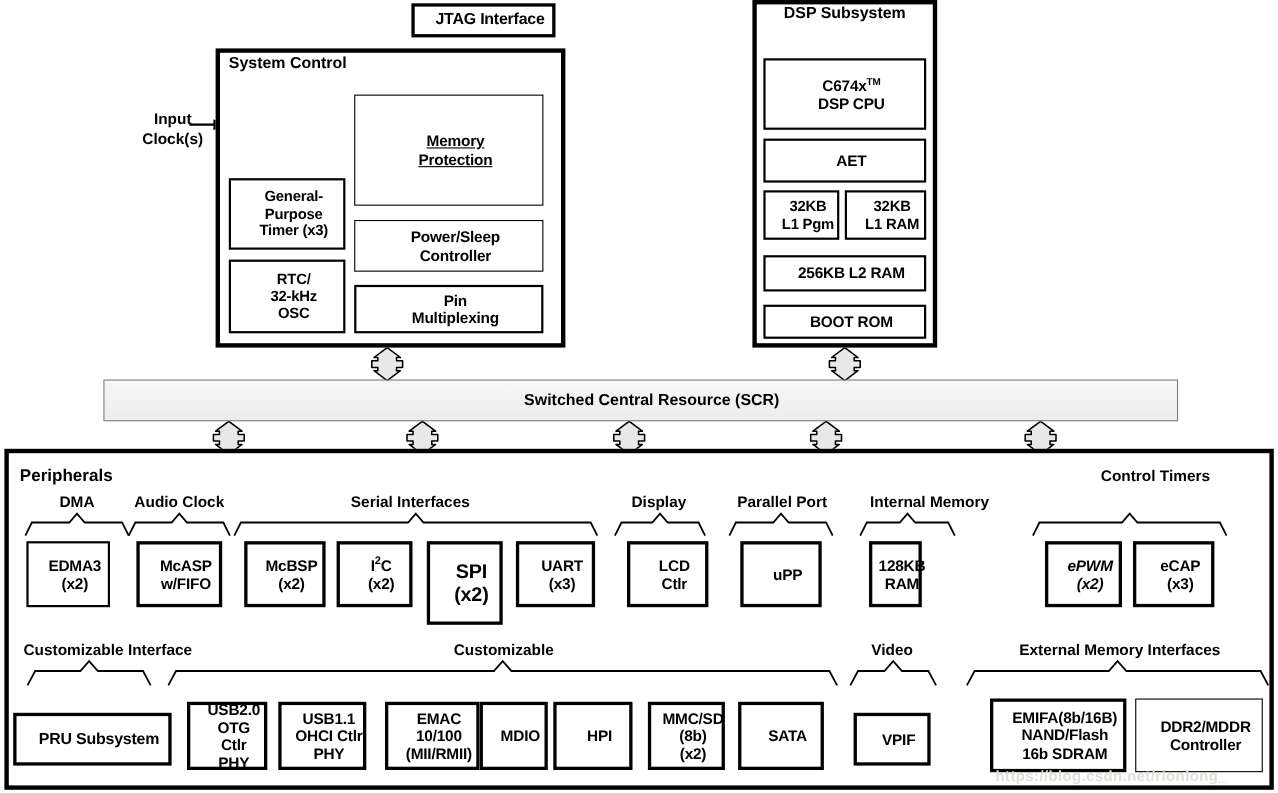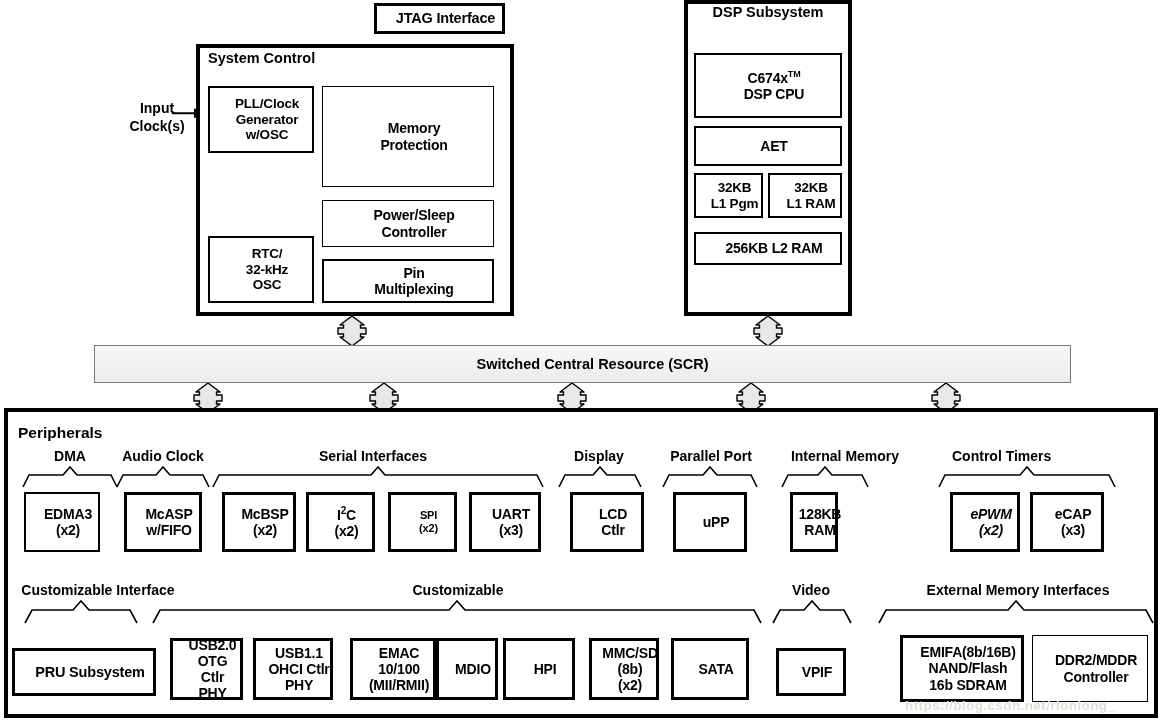--- a/index.html
+++ b/index.html
@@ -99,28 +99,28 @@
     <svg width="34" height="14" viewBox="0 0 34 14">
       <path d="M0 6.3 h22 v-4 l11 5 l-11 5 v-4 h-22 z" fill="#000"></path>
     </svg>
   </div>
 
   <div class="outer" style="left:196px;top:44px;width:318px;height:272px;"></div>
   <div class="plain" style="left:208px;top:50px;font-size:14.5px;text-align:right;">
     <span>System Control</span>
   </div>
 
-  <div class="box" style="left:208px;top:86px;width:106px;height:67px;font-size:13.5px;">
-    <span>PLL/Clock<br>Generator<br>w/OSC</span>
+  <div class="box" style="left:208px;top:162px;width:106px;height:65px;font-size:13.5px;">
+    <span>General-<br>Purpose<br>Timer (x3)</span>
   </div>
   <div class="box" style="left:208px;top:236px;width:106px;height:67px;font-size:13.5px;">
     <span>RTC/<br>32-kHz<br>OSC</span>
   </div>
 
-  <div class="box thin" style="left:322px;top:86px;width:172px;height:101px;font-size:14px;">
+  <div class="box thin" style="left:322px;top:86px;width:172px;height:101px;font-size:14px;text-decoration:underline;">
     <span>Memory<br>Protection</span>
   </div>
   <div class="box thin" style="left:322px;top:200px;width:172px;height:47px;font-size:14px;">
     <span>Power/Sleep<br>Controller</span>
   </div>
   <div class="box" style="left:322px;top:259px;width:172px;height:44px;font-size:14px;">
     <span>Pin<br>Multiplexing</span>
   </div>
 
   <div class="outer" style="left:684px;top:0px;width:168px;height:316px;"></div>
@@ -135,20 +135,23 @@
     <span>AET</span>
   </div>
   <div class="box" style="left:694px;top:173px;width:69px;height:45px;font-size:13.5px;">
     <span>32KB<br>L1 Pgm</span>
   </div>
   <div class="box" style="left:768px;top:173px;width:74px;height:45px;font-size:13.5px;">
     <span>32KB<br>L1 RAM</span>
   </div>
   <div class="box" style="left:694px;top:232px;width:148px;height:33px;font-size:14px;">
     <span>256KB L2 RAM</span>
+  </div>
+  <div class="box" style="left:694px;top:277px;width:148px;height:31px;font-size:14px;">
+    <span>BOOT ROM</span>
   </div>
 
   <div class="biarrow" style="left:331px;top:316px;width:42px;height:30px;">
     <svg width="42" height="30" viewBox="0 0 42 30">
       <path d="M21 0 L33 9 L29.5 9 L29.5 12 L35 12 L35 18 L29.5 18 L29.5 21 L33 21 L21 30 L9 21 L12.5 21 L12.5 18 L7 18 L7 12 L12.5 12 L12.5 9 L9 9 Z" fill="#e8e8e8" stroke="#000" stroke-width="1.4" stroke-linejoin="round"></path>
     </svg>
   </div>
   <div class="biarrow" style="left:747px;top:316px;width:42px;height:30px;">
     <svg width="42" height="30" viewBox="0 0 42 30">
       <path d="M21 0 L33 9 L29.5 9 L29.5 12 L35 12 L35 18 L29.5 18 L29.5 21 L33 21 L21 30 L9 21 L12.5 21 L12.5 18 L7 18 L7 12 L12.5 12 L12.5 9 L9 9 Z" fill="#e8e8e8" stroke="#000" stroke-width="1.4" stroke-linejoin="round"></path>
@@ -195,21 +198,21 @@
   <div class="grouplabel" style="left:110px;top:448px;width:106px;text-align:center;font-size:14px;">
     <span>Audio Clock</span></div>
   <div class="grouplabel" style="left:288px;top:448px;width:170px;text-align:center;font-size:14px;">
     <span>Serial Interfaces</span></div>
   <div class="grouplabel" style="left:560px;top:448px;width:78px;text-align:center;font-size:14px;">
     <span>Display</span></div>
   <div class="grouplabel" style="left:655px;top:448px;width:112px;text-align:center;font-size:14px;">
     <span>Parallel Port</span></div>
   <div class="grouplabel" style="left:773px;top:448px;width:144px;text-align:center;font-size:14px;">
     <span>Internal Memory</span></div>
-  <div class="grouplabel" style="left:952px;top:448px;width:148px;text-align:left;font-size:14px;">
+  <div class="grouplabel" style="left:952px;top:424px;width:148px;text-align:right;font-size:14px;">
     <span>Control Timers</span></div>
 
   <div class="bracket" style="left:22px;top:466px;width:96px;height:22px;">
     <svg width="96" height="22" viewBox="0 0 96 22">
         <path d="M1 21 L7 9 H41 L48 1 L55 9 H89 L95 21" fill="none" stroke="#000" stroke-width="1.6" stroke-linejoin="miter"></path>
       </svg>
   </div>
   <div class="bracket" style="left:116px;top:466px;width:94px;height:22px;">
     <svg width="94" height="22" viewBox="0 0 94 22">
         <path d="M1 21 L7 9 H40 L47 1 L54 9 H87 L93 21" fill="none" stroke="#000" stroke-width="1.6"></path>
@@ -246,21 +249,21 @@
     </div>
   <div class="box thick" style="left:124px;top:492px;width:78px;height:60px;font-size:14px;">
     <span>McASP<br>w/FIFO</span>
     </div>
   <div class="box thick" style="left:222px;top:492px;width:74px;height:60px;font-size:14px;">
     <span>McBSP<br>(x2)</span>
     </div>
   <div class="box thick" style="left:306px;top:492px;width:69px;height:60px;font-size:14px;">
     <span>I<sup style="font-size:10px;">2</sup>C<br>(x2)</span>
     </div>
-  <div class="box thick" style="left:388px;top:492px;width:69px;height:60px;font-size:11px;">
+  <div class="box thick" style="left:388px;top:492px;width:69px;height:76px;font-size:18px;">
     <span>SPI<br>(x2)</span>
     </div>
   <div class="box thick" style="left:469px;top:492px;width:72px;height:60px;font-size:14px;">
     <span>UART<br>(x3)</span>
     </div>
   <div class="box thick" style="left:570px;top:492px;width:74px;height:60px;font-size:14px;">
     <span>LCD<br>Ctlr</span>
     </div>
   <div class="box thick" style="left:673px;top:492px;width:74px;height:60px;font-size:14px;">
     <span>uPP</span>

